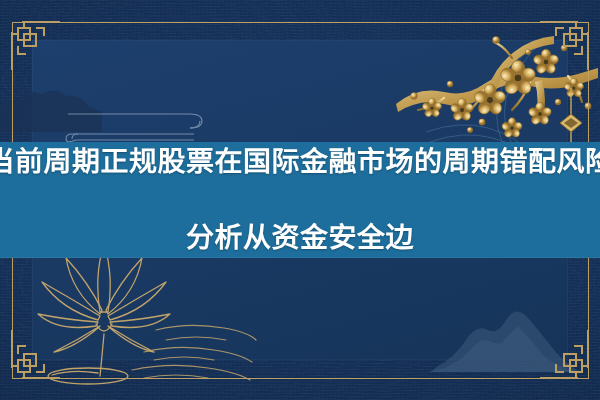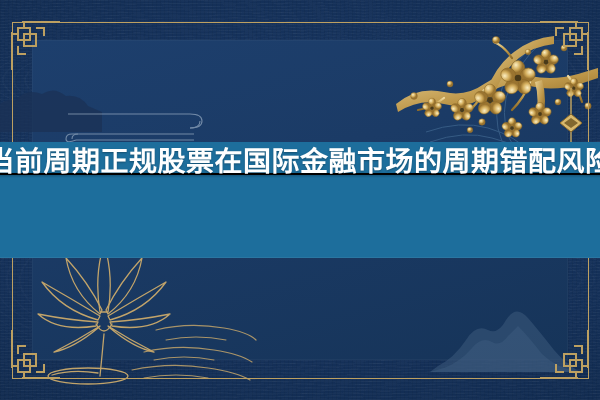--- a/index.html
+++ b/index.html
@@ -67,21 +67,20 @@
   .deco-swirl  {left:420px;top:36px; width:130px;height:118px;}
 
   
   .title-band{
     position:absolute;
     left:0;top:142px;width:600px;height:116px;
     background:#1d6e9c;
     display:flex;flex-direction:column;
     align-items:center;justify-content:space-between;
     box-shadow:0 -1px 0 rgba(255,255,255,.06) inset;
-    text-decoration:underline;
   }
   .title-line{
     color:#ffffff;
     font-size:28px;
     font-weight:bold;
     line-height:40px;
     letter-spacing:.5px;
     white-space:nowrap;
     text-shadow:0 1px 2px rgba(0,0,0,.28);
   }
@@ -374,15 +373,16 @@
       <path d="M28 10 L36 10 L36 18"></path>
       <path d="M16 4 L16 10"></path>
       <path d="M4 16 L10 16"></path>
       <path d="M22 16 L28 16"></path>
       <path d="M16 22 L16 28"></path>
     </g>
   </svg>
 
   <div class="title-band">
     <div class="title-line">当前周期正规股票在国际金融市场的周期错配风险</div>
+    <div class="title-line">分析从资金安全边</div>
   </div>
 
 </div>
 
 </body></html>

